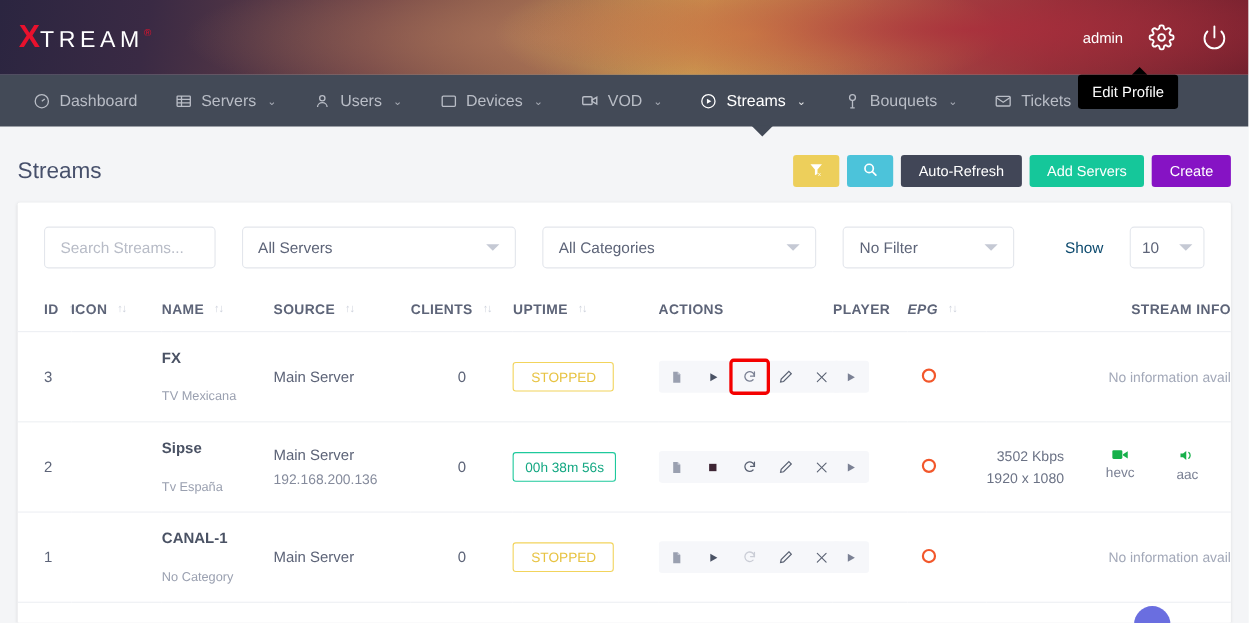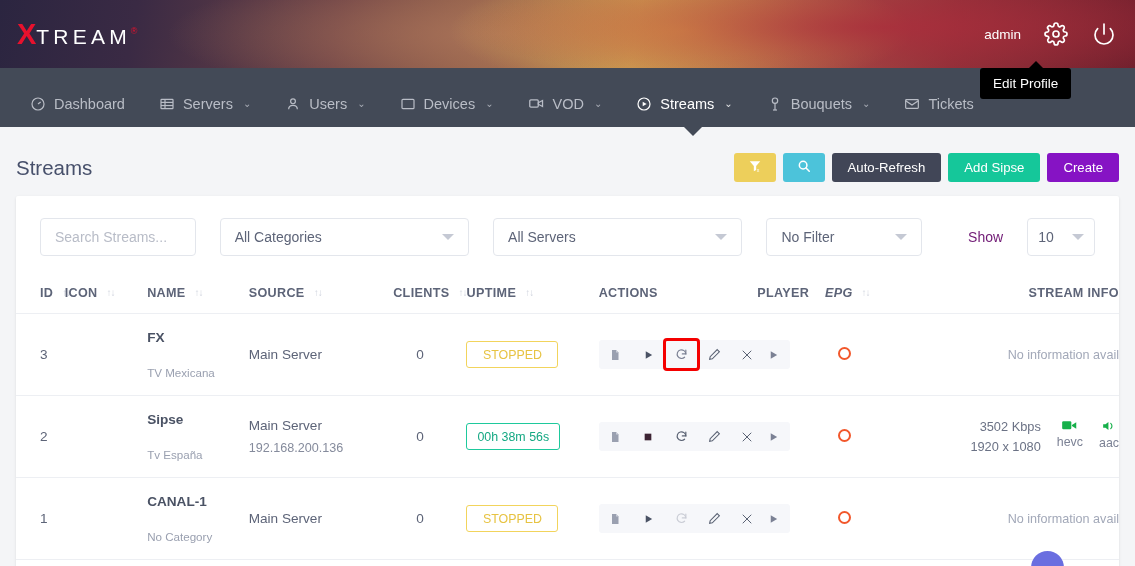--- a/index.html
+++ b/index.html
@@ -41,23 +41,23 @@
   .admin-name { color: #fff; font-size: 13.5px; }
   .icon-btn {
     width: 26px; height: 26px; display: flex;
     align-items: center; justify-content: center; cursor: pointer;
   }
   .icon-btn svg { display: block; }
 
   
   .navbar {
     position: relative;
-    height: 59px;
+    height: 47px;
     background: #434a57;
-    display: flex; align-items: flex-end;
+    display: flex; align-items: flex-start;
     padding-left: 13px;
     overflow: visible;
   }
   .nav-item {
     display: flex; align-items: center; gap: 8px;
     padding: 0 17px; height: 47px;
     color: #b9bdc6; font-size: 14.5px;
     cursor: pointer; white-space: nowrap;
   }
   .nav-item.active { color: #ffffff; }
@@ -141,21 +141,21 @@
   .fld.input { width: 156px; color: #b8bcc7; cursor: text; }
   .fld.sel { width: 250px; }
   .fld.sel.small { width: 156px; }
   .fld .dd-caret {
     margin-left: auto;
     width: 0; height: 0;
     border-left: 6px solid transparent;
     border-right: 6px solid transparent;
     border-top: 6px solid #c5c9d4;
   }
-  .show-label { font-size: 14px; color: #701a75; margin-left: 22px; }
+  .show-label { font-size: 14px; color: #0c4a6e; margin-left: 22px; }
   .fld.show { width: 68px; padding: 0 10px; }
 
   
   table { width: 100%; border-collapse: collapse; table-layout: fixed; }
   thead th {
     text-align: left;
     font-size: 12.6px; font-weight: 700;
     color: #5d6478; letter-spacing: .35px;
     padding: 10px 0 13px 0;
     border-bottom: 1px solid #edeff3;
@@ -213,21 +213,21 @@
   }
   .player-group { display: inline-flex; background: #f6f7fa; border-radius: 3px; }
 
   .epg-circle {
     width: 13px; height: 13px; border-radius: 50%;
     border: 2px solid #f2572b; display: inline-block;
     margin-left: 13px;
   }
 
   .info-none { font-size: 12.6px; color: #a2a8b8; text-align: right; padding-right: 0; }
-  .info-box { display: flex; align-items: center; justify-content: flex-end; gap: 16px; }
+  .info-box { display: flex; align-items: center; gap: 38px; }
   .info-res { text-align: right; font-size: 12.8px; color: #6b7285; line-height: 1.55; }
   .codec { text-align: center; font-size: 12.4px; color: #7b8194; line-height: 1.6; }
   .codec svg { display: block; margin: 0 auto 2px auto; }
 
   
   .fab {
     position: absolute;
     left: 1031px; top: 551px;
     width: 33px; height: 33px;
     background: #6a6ee0; border-radius: 50%;
@@ -373,37 +373,37 @@
       </button>
       <button class="tbtn square cyan">
         <span>
           <svg width="14" height="14" viewBox="0 0 24 24" fill="none" stroke="#fff" stroke-width="2.6">
             <circle cx="10.5" cy="10.5" r="6.5"></circle>
               <line x1="15.5" y1="15.5" x2="21" y2="21" stroke-linecap="round"></line>
           </svg>
         </span>
       </button>
       <button class="tbtn dark">Auto-Refresh</button>
-      <button class="tbtn green">Add Sipse</button>
+      <button class="tbtn green">Add Servers</button>
       <button class="tbtn purple">Create</button>
     </div>
   </div>
 
   <div class="card">
 
     <div class="filters">
       <div class="fld input">
         <span>Search Streams...</span>
       </div>
       <div class="fld sel">
-        <span>All Categories</span>
+        <span>All Servers</span>
         <span class="dd-caret"></span>
       </div>
       <div class="fld sel">
-        <span>All Servers</span>
+        <span>All Categories</span>
         <span class="dd-caret"></span>
       </div>
       <div class="fld sel small">
         <span>No Filter</span>
         <span class="dd-caret"></span>
       </div>
       <span class="show-label">Show</span>
       <div class="fld show">
         <span>10</span>
         <span class="dd-caret"></span>
@@ -418,21 +418,21 @@
           </th>
           <th class="c-icon">
             <span>ICON</span><span class="sort-ico">↑↓</span>
           </th>
           <th class="c-name">
             <span>NAME</span><span class="sort-ico">↑↓</span>
           </th>
           <th class="c-source">
             <span>SOURCE</span><span class="sort-ico">↑↓</span>
           </th>
-          <th class="c-clients" style="text-align:right;">
+          <th class="c-clients" style="text-align:left;">
             <span>CLIENTS</span><span class="sort-ico">↑↓</span>
           </th>
           <th class="c-uptime">
             <span>UPTIME</span><span class="sort-ico">↑↓</span>
           </th>
           <th class="c-actions">
             <span>ACTIONS</span>
           </th>
           <th class="c-player">
             <span>PLAYER</span>

